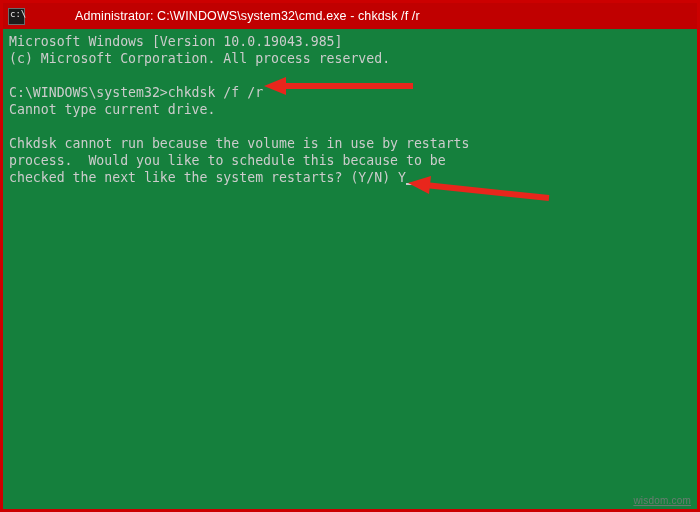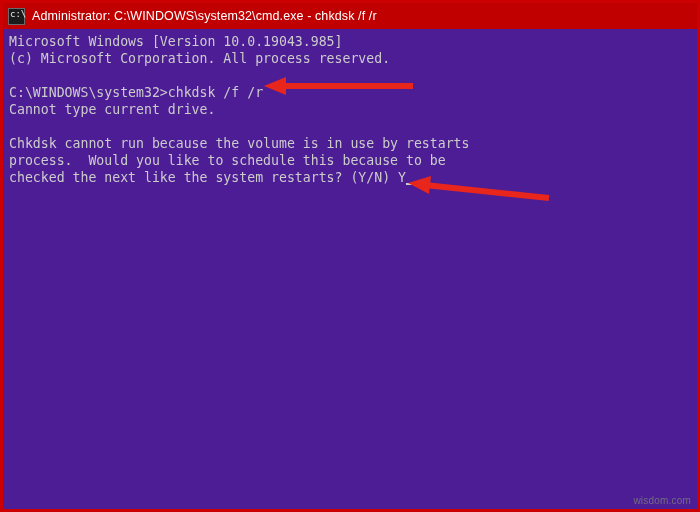--- a/index.html
+++ b/index.html
@@ -55,25 +55,26 @@
     font-size: 9px;
     color: #e8e8e8;
     line-height: 13px;
   }
   #title-text {
     color: #ffffff;
     font-family: "Liberation Sans", sans-serif;
     font-size: 12.5px;
     letter-spacing: 0.1px;
     white-space: nowrap;
+    margin-left: 43px;
   }
   #console {
     flex: 1 1 auto;
     position: relative;
-    background: #4c1d95;
+    background: #15803d;
     padding: 4px 6px 0 6px;
     box-sizing: border-box;
   }
   .line {
     font-family: "DejaVu Sans Mono", monospace;
     font-size: 13.2px;
     line-height: 17px;
     color: #cccccc;
     white-space: pre;
     letter-spacing: 0px;
@@ -102,20 +103,21 @@
   
   #watermark {
     position: absolute;
     right: 6px;
     bottom: 3px;
     font-family: "Liberation Sans", sans-serif;
     font-size: 10px;
     color: #7a7a7a;
     opacity: 0.85;
     letter-spacing: 0.2px;
+    text-decoration: underline;
   }
 </style>
 </head>
 <body>
 
 <div id="screen">
 
   <div id="window">
 
     <div id="titlebar">

